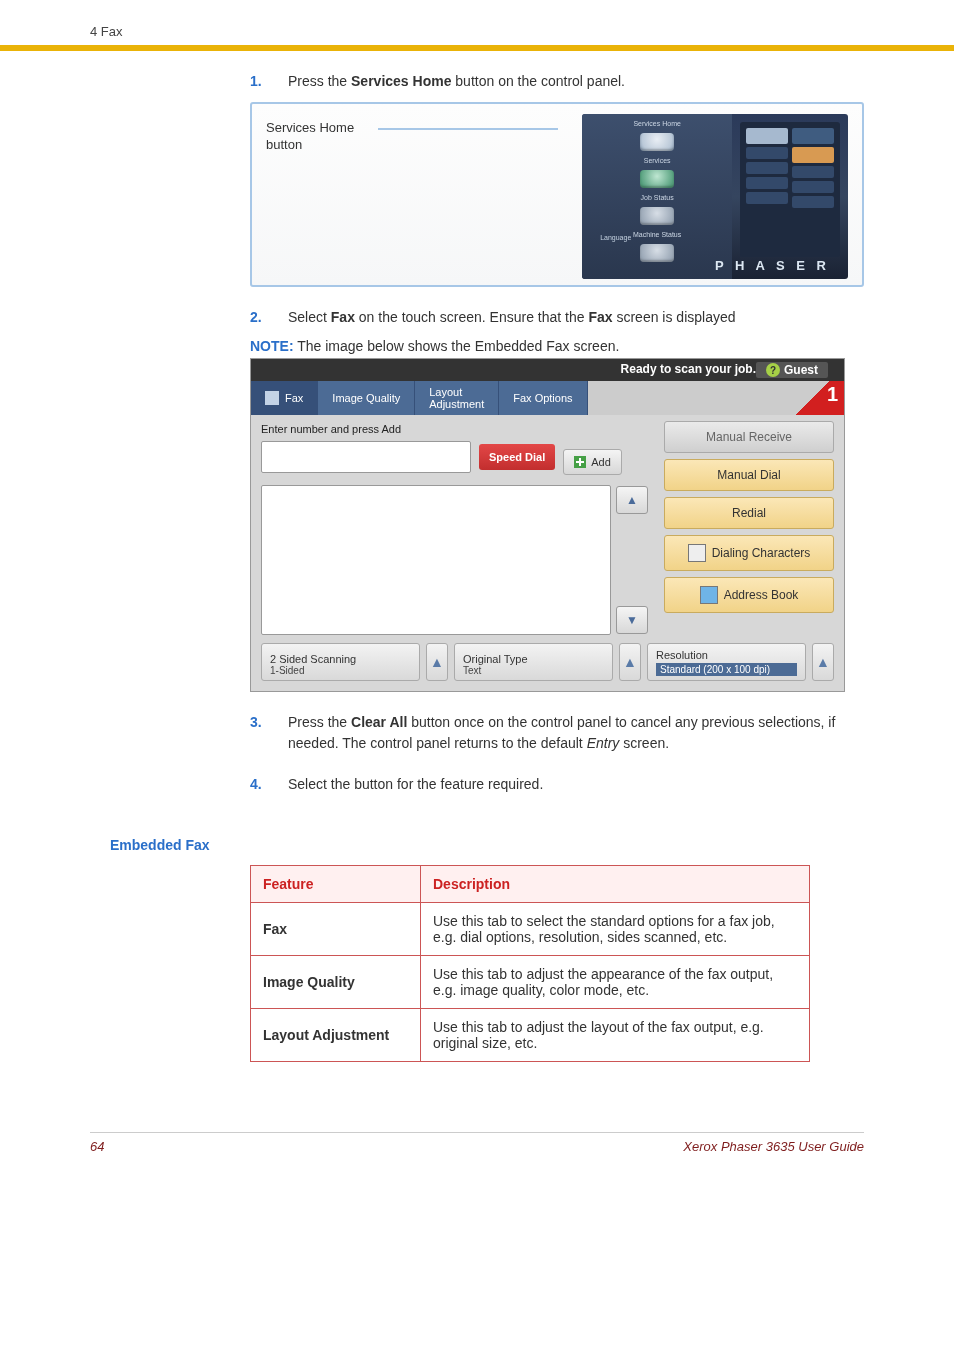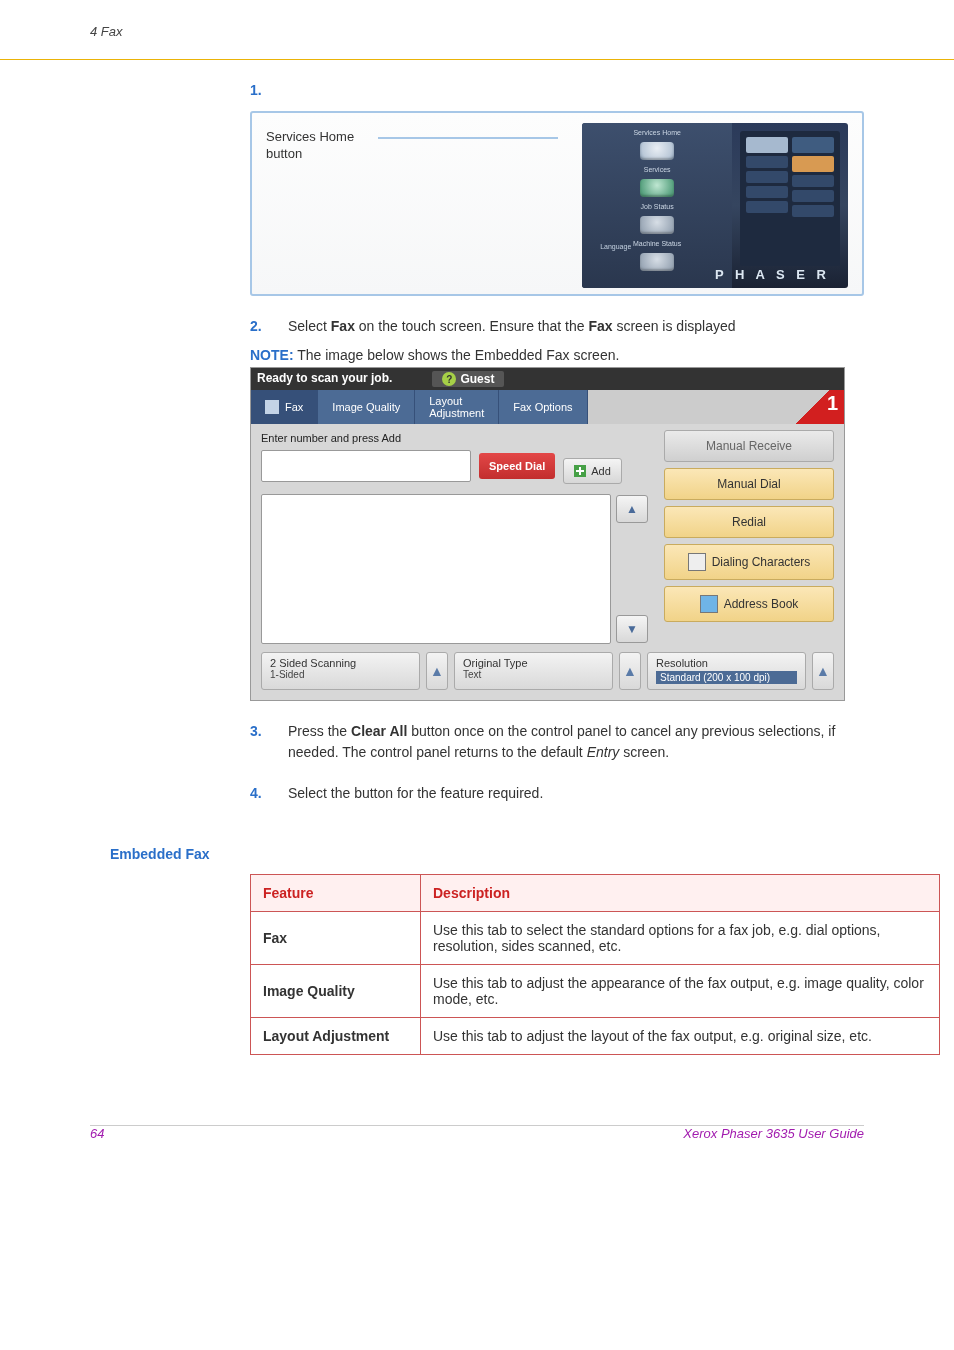--- a/index.html
+++ b/index.html
@@ -6,23 +6,22 @@
   body {
     font-family: "Segoe UI", Tahoma, Arial, sans-serif;
     background: #fff;
     width: 954px;
     margin: 0 auto;
     color: #333;
     font-size: 14px;
     padding-bottom: 40px;
   }
   .header-line {
-    border-bottom: 1px solid #eab308;
-    padding: 24px 0 20px 90px;
-    font-style: italic;
+    border-bottom: 6px solid #eab308;
+    padding: 24px 0 6px 90px;
     font-size: 13px;
     color: #444;
   }
   .main-col {
     margin-left: 250px;
     margin-right: 90px;
   }
   .step {
     display: flex;
     gap: 18px;
@@ -109,25 +108,24 @@
   .lang-lbl { position:absolute; left:18px; bottom:38px; font-size:7px; color:#c4d1e0; }
   .touch-screen {
     border: 1px solid #999;
     width: 595px;
     background: #e9e9e9;
   }
   .ts-top {
     background: #333;
     color: #fff;
     display: flex;
-    justify-content: flex-start;
+    justify-content: flex-end;
     font-size: 12px;
     font-weight: bold;
-    padding: 3px 6px;
-    gap: 40px;
+    padding: 3px 16px;
   }
   .ts-top .guest { background:#555; padding:1px 10px; border-radius:2px; display:flex; align-items:center; gap:4px; }
   .ts-top .qmark { background:#a6d047; color:#333; width:14px; height:14px; border-radius:50%; display:inline-flex; align-items:center; justify-content:center; font-size:10px; font-weight:bold; }
   .ts-tabs { display:flex; background:#ccc; }
   .ts-tab {
     padding: 5px 14px;
     font-size: 11px;
     color: #fff;
     background: #4c6b95;
     border-right: 1px solid #365079;
@@ -199,71 +197,74 @@
     color:#4a6b9a; font-size:12px;
   }
   .arrow-up { top:0; }
   .arrow-dn { bottom:0; }
   .bottom-row {
     display:flex; gap:6px; margin-top:8px; align-items:stretch;
   }
   .bottom-chip {
     background: linear-gradient(#f3f3f3,#d9d9d9);
     border:1px solid #aaa; border-radius:3px;
-    font-size:11px; display:flex; flex-direction:column; justify-content:flex-start;
+    font-size:11px; display:flex; flex-direction:column; justify-content:flex-end;
     padding:4px 8px; color:#333; min-height:38px; position:relative;
   }
   .bottom-chip.wide { flex:1; }
   .bottom-chip .sub { font-size:10px; color:#444; }
   .bottom-chip.res .sub { background:#4c6b95; color:#fff; padding:1px 4px; margin-top:2px; display:inline-block; }
   .tiny-arrow {
     width:22px; background:linear-gradient(#f3f3f3,#d9d9d9);
     border:1px solid #aaa; border-radius:3px; display:flex; align-items:center; justify-content:center;
     color:#5a7ba8;
   }
   
   .section-title {
     color:#2a6fc9; font-weight:bold; font-size:14px;
     margin: 42px 0 12px 110px;
   }
   table.feat {
     margin-left:250px; margin-right:82px;
     border-collapse: collapse;
-    width: 690px;
+    width: 560px;
   }
   table.feat th, table.feat td {
     border:1px solid #c55;
     padding:10px 12px;
     vertical-align: middle;
     text-align:left;
     font-size:14px;
   }
   table.feat th {
     background:#fff0f0;
     color:#c22;
     font-weight:bold;
   }
   table.feat th.col1 { width:170px; }
   table.feat td.col1 { font-weight:bold; }
   .footer {
     margin: 70px 90px 0 90px;
     border-top:1px solid #ccc;
     display:flex; justify-content:space-between;
-    font-size:13px; font-style:italic; color:#a21caf;
+    padding-top:6px; font-size:13px; font-style:italic; color:#7f1d1d;
   }
 </style>
 </head>
 <body>
 
 <div class="header-line">4 Fax</div>
 
 <div class="main-col">
 
   <div class="step">
     <span class="num">1.</span>
+    <span>
+      <span>Press the </span><b>Services Home</b><span> button on the control panel.</span>
+    </span>
   </div>
 
   <div class="photo-frame">
     <div class="sh-label">
       <div>Services Home</div>
       <div>button</div>
     </div>
     <div class="sh-line"></div>
     <div class="panel">
       <div class="left-strip">

